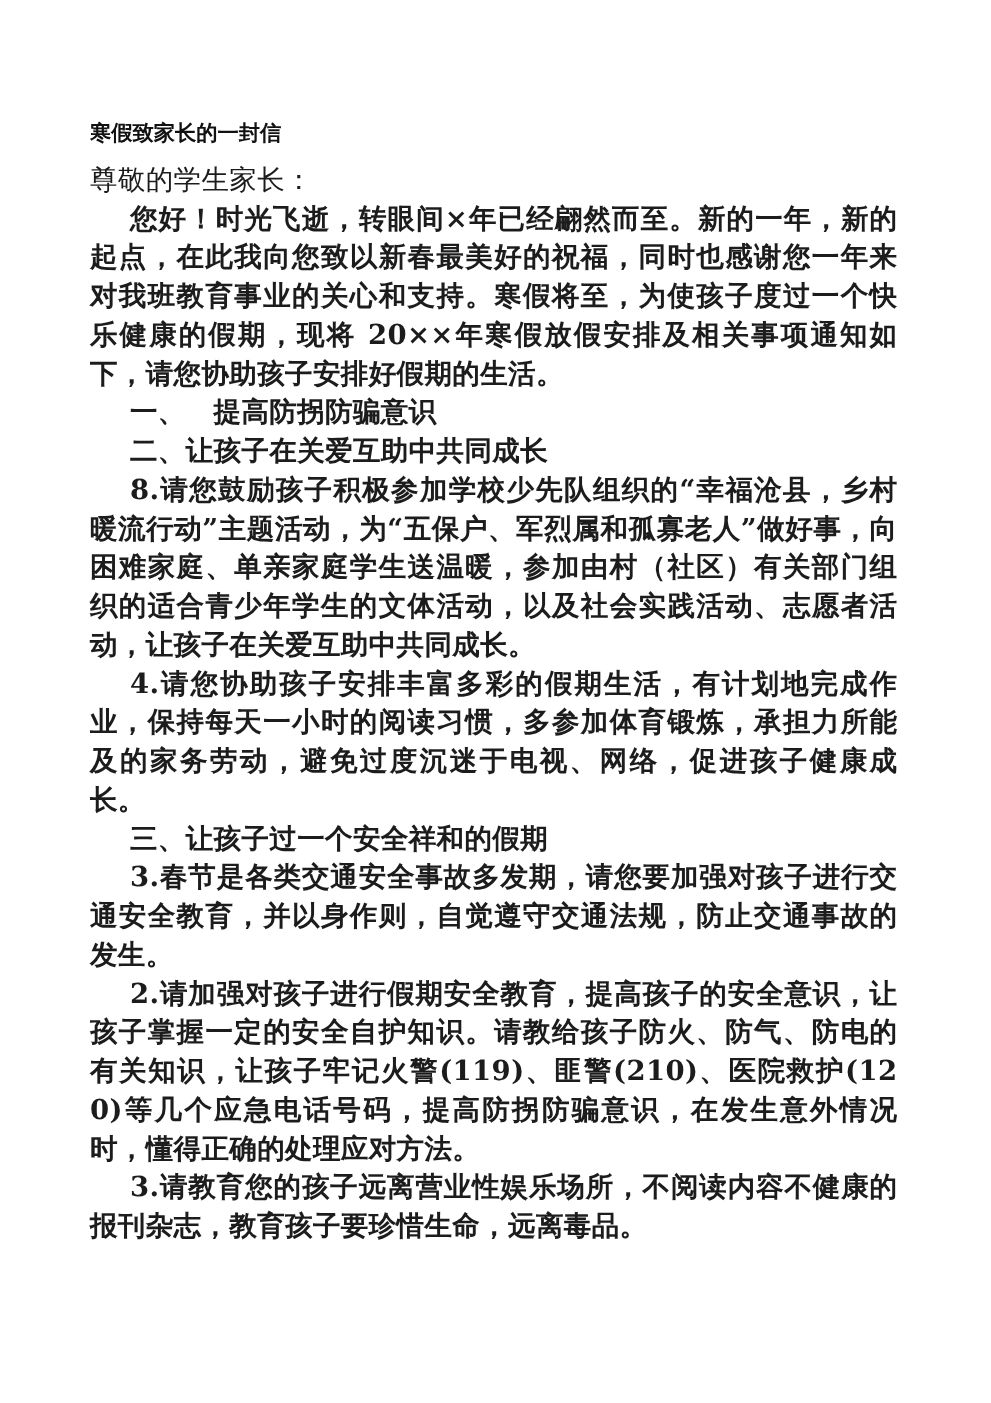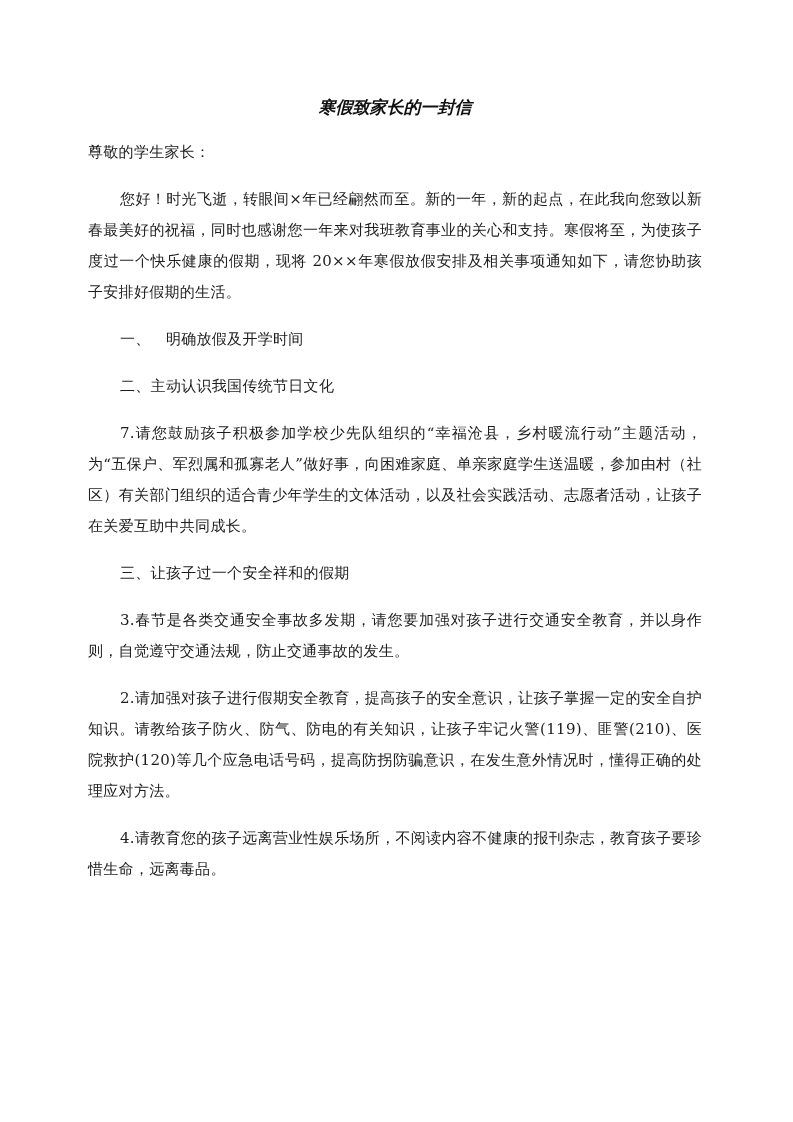--- a/index.html
+++ b/index.html
@@ -17,60 +17,60 @@
   .page {
     box-sizing: border-box;
     width: 793px;
     height: 1122px;
     padding: 93px 75px 40px 72px;
     background: #ffffff;
   }
   .doc-title {
     font-size: 17px;
     font-weight: bold;
-    text-align: center;
     line-height: 28px;
     margin: 0 0 8px 0;
     color: #111111;
-    font-style: italic;
   }
   .para {
-    font-size: 15px;
+    font-size: 22px;
     line-height: 31px;
-    margin: 16px;
+    margin: 0;
     text-align: justify;
     letter-spacing: 0.3px;
     word-break: break-all;
   }
   .indent {
     text-indent: 32px;
+    font-weight: bold;
   }
 </style>
 </head>
 <body>
 
 <div class="page">
 
   <h1 class="doc-title">寒假致家长的一封信</h1>
 
   <p class="para">尊敬的学生家长：</p>
 
   <p class="para indent">您好！时光飞逝，转眼间×年已经翩然而至。新的一年，新的起点，在此我向您致以新春最美好的祝福，同时也感谢您一年来对我班教育事业的关心和支持。寒假将至，为使孩子度过一个快乐健康的假期，现将 20××年寒假放假安排及相关事项通知如下，请您协助孩子安排好假期的生活。</p>
 
-  <p class="para indent">一、　明确放假及开学时间</p>
+  <p class="para indent">一、　提高防拐防骗意识</p>
 
 
-  <p class="para indent">二、主动认识我国传统节日文化</p>
+  <p class="para indent">二、让孩子在关爱互助中共同成长</p>
 
-  <p class="para indent">7.请您鼓励孩子积极参加学校少先队组织的“幸福沧县，乡村暖流行动”主题活动，为“五保户、军烈属和孤寡老人”做好事，向困难家庭、单亲家庭学生送温暖，参加由村（社区）有关部门组织的适合青少年学生的文体活动，以及社会实践活动、志愿者活动，让孩子在关爱互助中共同成长。</p>
+  <p class="para indent">8.请您鼓励孩子积极参加学校少先队组织的“幸福沧县，乡村暖流行动”主题活动，为“五保户、军烈属和孤寡老人”做好事，向困难家庭、单亲家庭学生送温暖，参加由村（社区）有关部门组织的适合青少年学生的文体活动，以及社会实践活动、志愿者活动，让孩子在关爱互助中共同成长。</p>
 
 
 
+  <p class="para indent">4.请您协助孩子安排丰富多彩的假期生活，有计划地完成作业，保持每天一小时的阅读习惯，多参加体育锻炼，承担力所能及的家务劳动，避免过度沉迷于电视、网络，促进孩子健康成长。</p>
 
   <p class="para indent">三、让孩子过一个安全祥和的假期</p>
 
   <p class="para indent">3.春节是各类交通安全事故多发期，请您要加强对孩子进行交通安全教育，并以身作则，自觉遵守交通法规，防止交通事故的发生。</p>
 
   <p class="para indent">2.请加强对孩子进行假期安全教育，提高孩子的安全意识，让孩子掌握一定的安全自护知识。请教给孩子防火、防气、防电的有关知识，让孩子牢记火警(119)、匪警(210)、医院救护(120)等几个应急电话号码，提高防拐防骗意识，在发生意外情况时，懂得正确的处理应对方法。</p>
 
-  <p class="para indent">4.请教育您的孩子远离营业性娱乐场所，不阅读内容不健康的报刊杂志，教育孩子要珍惜生命，远离毒品。</p>
+  <p class="para indent">3.请教育您的孩子远离营业性娱乐场所，不阅读内容不健康的报刊杂志，教育孩子要珍惜生命，远离毒品。</p>
 
 </div>
 
 </body></html>

